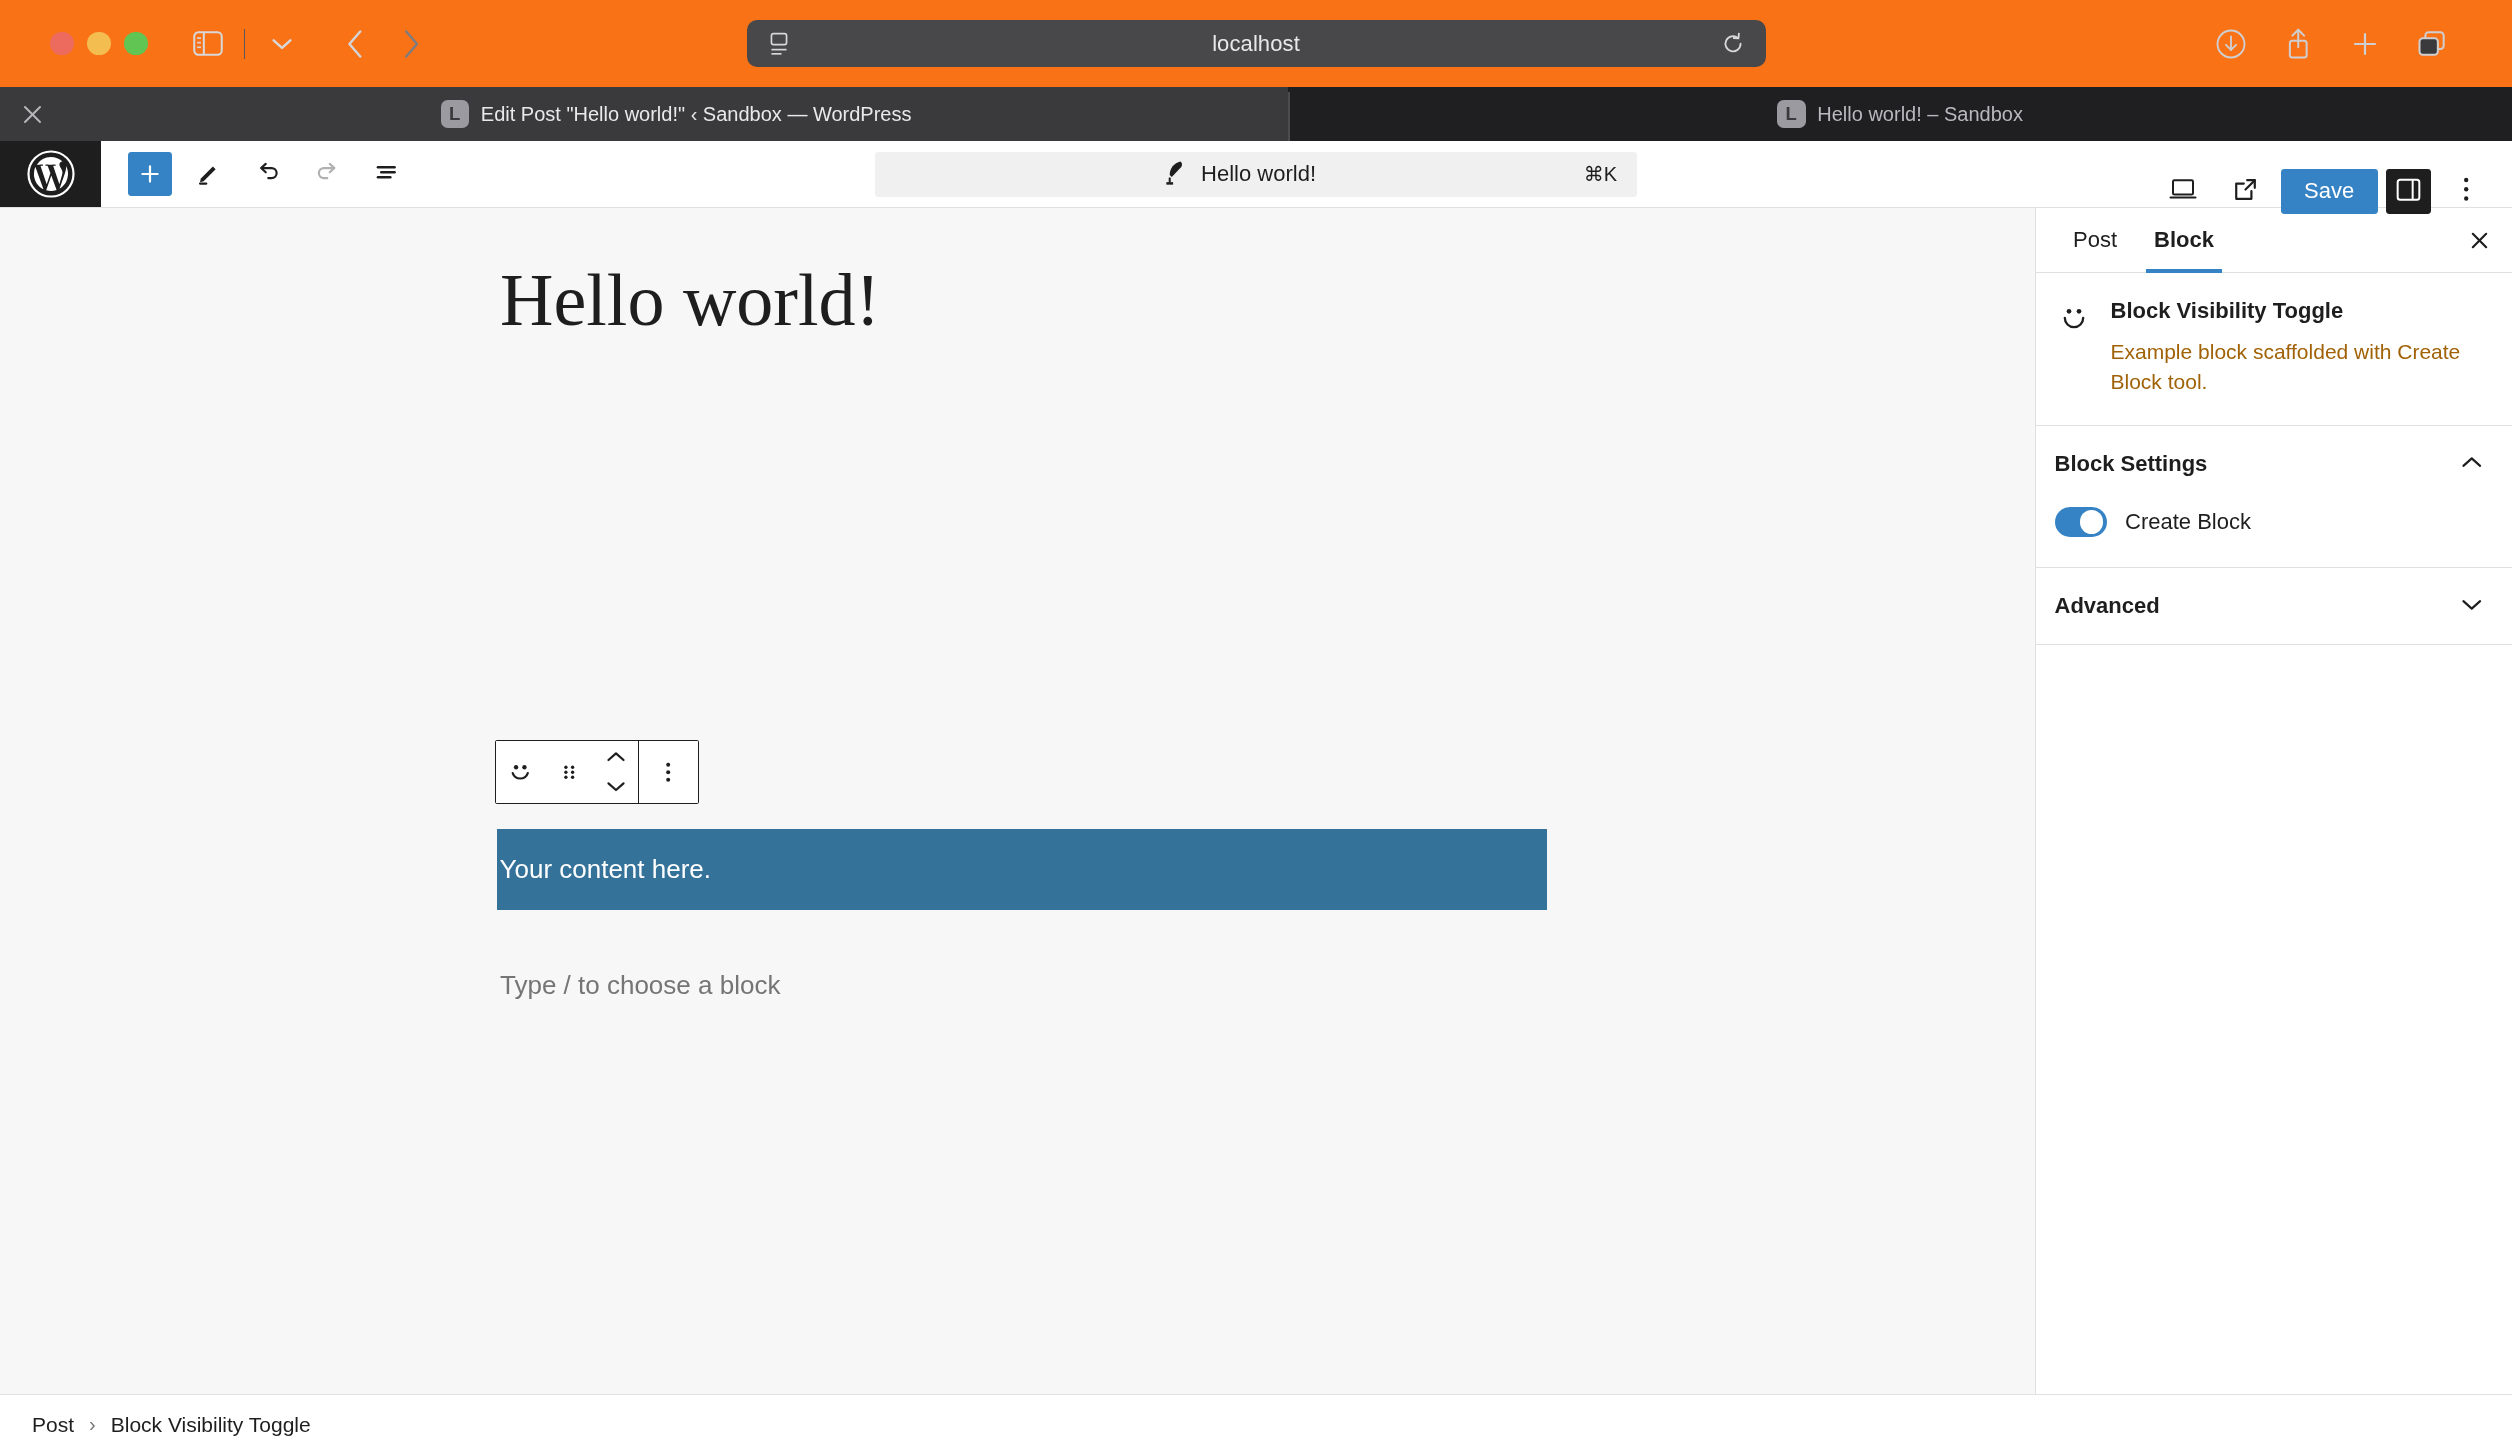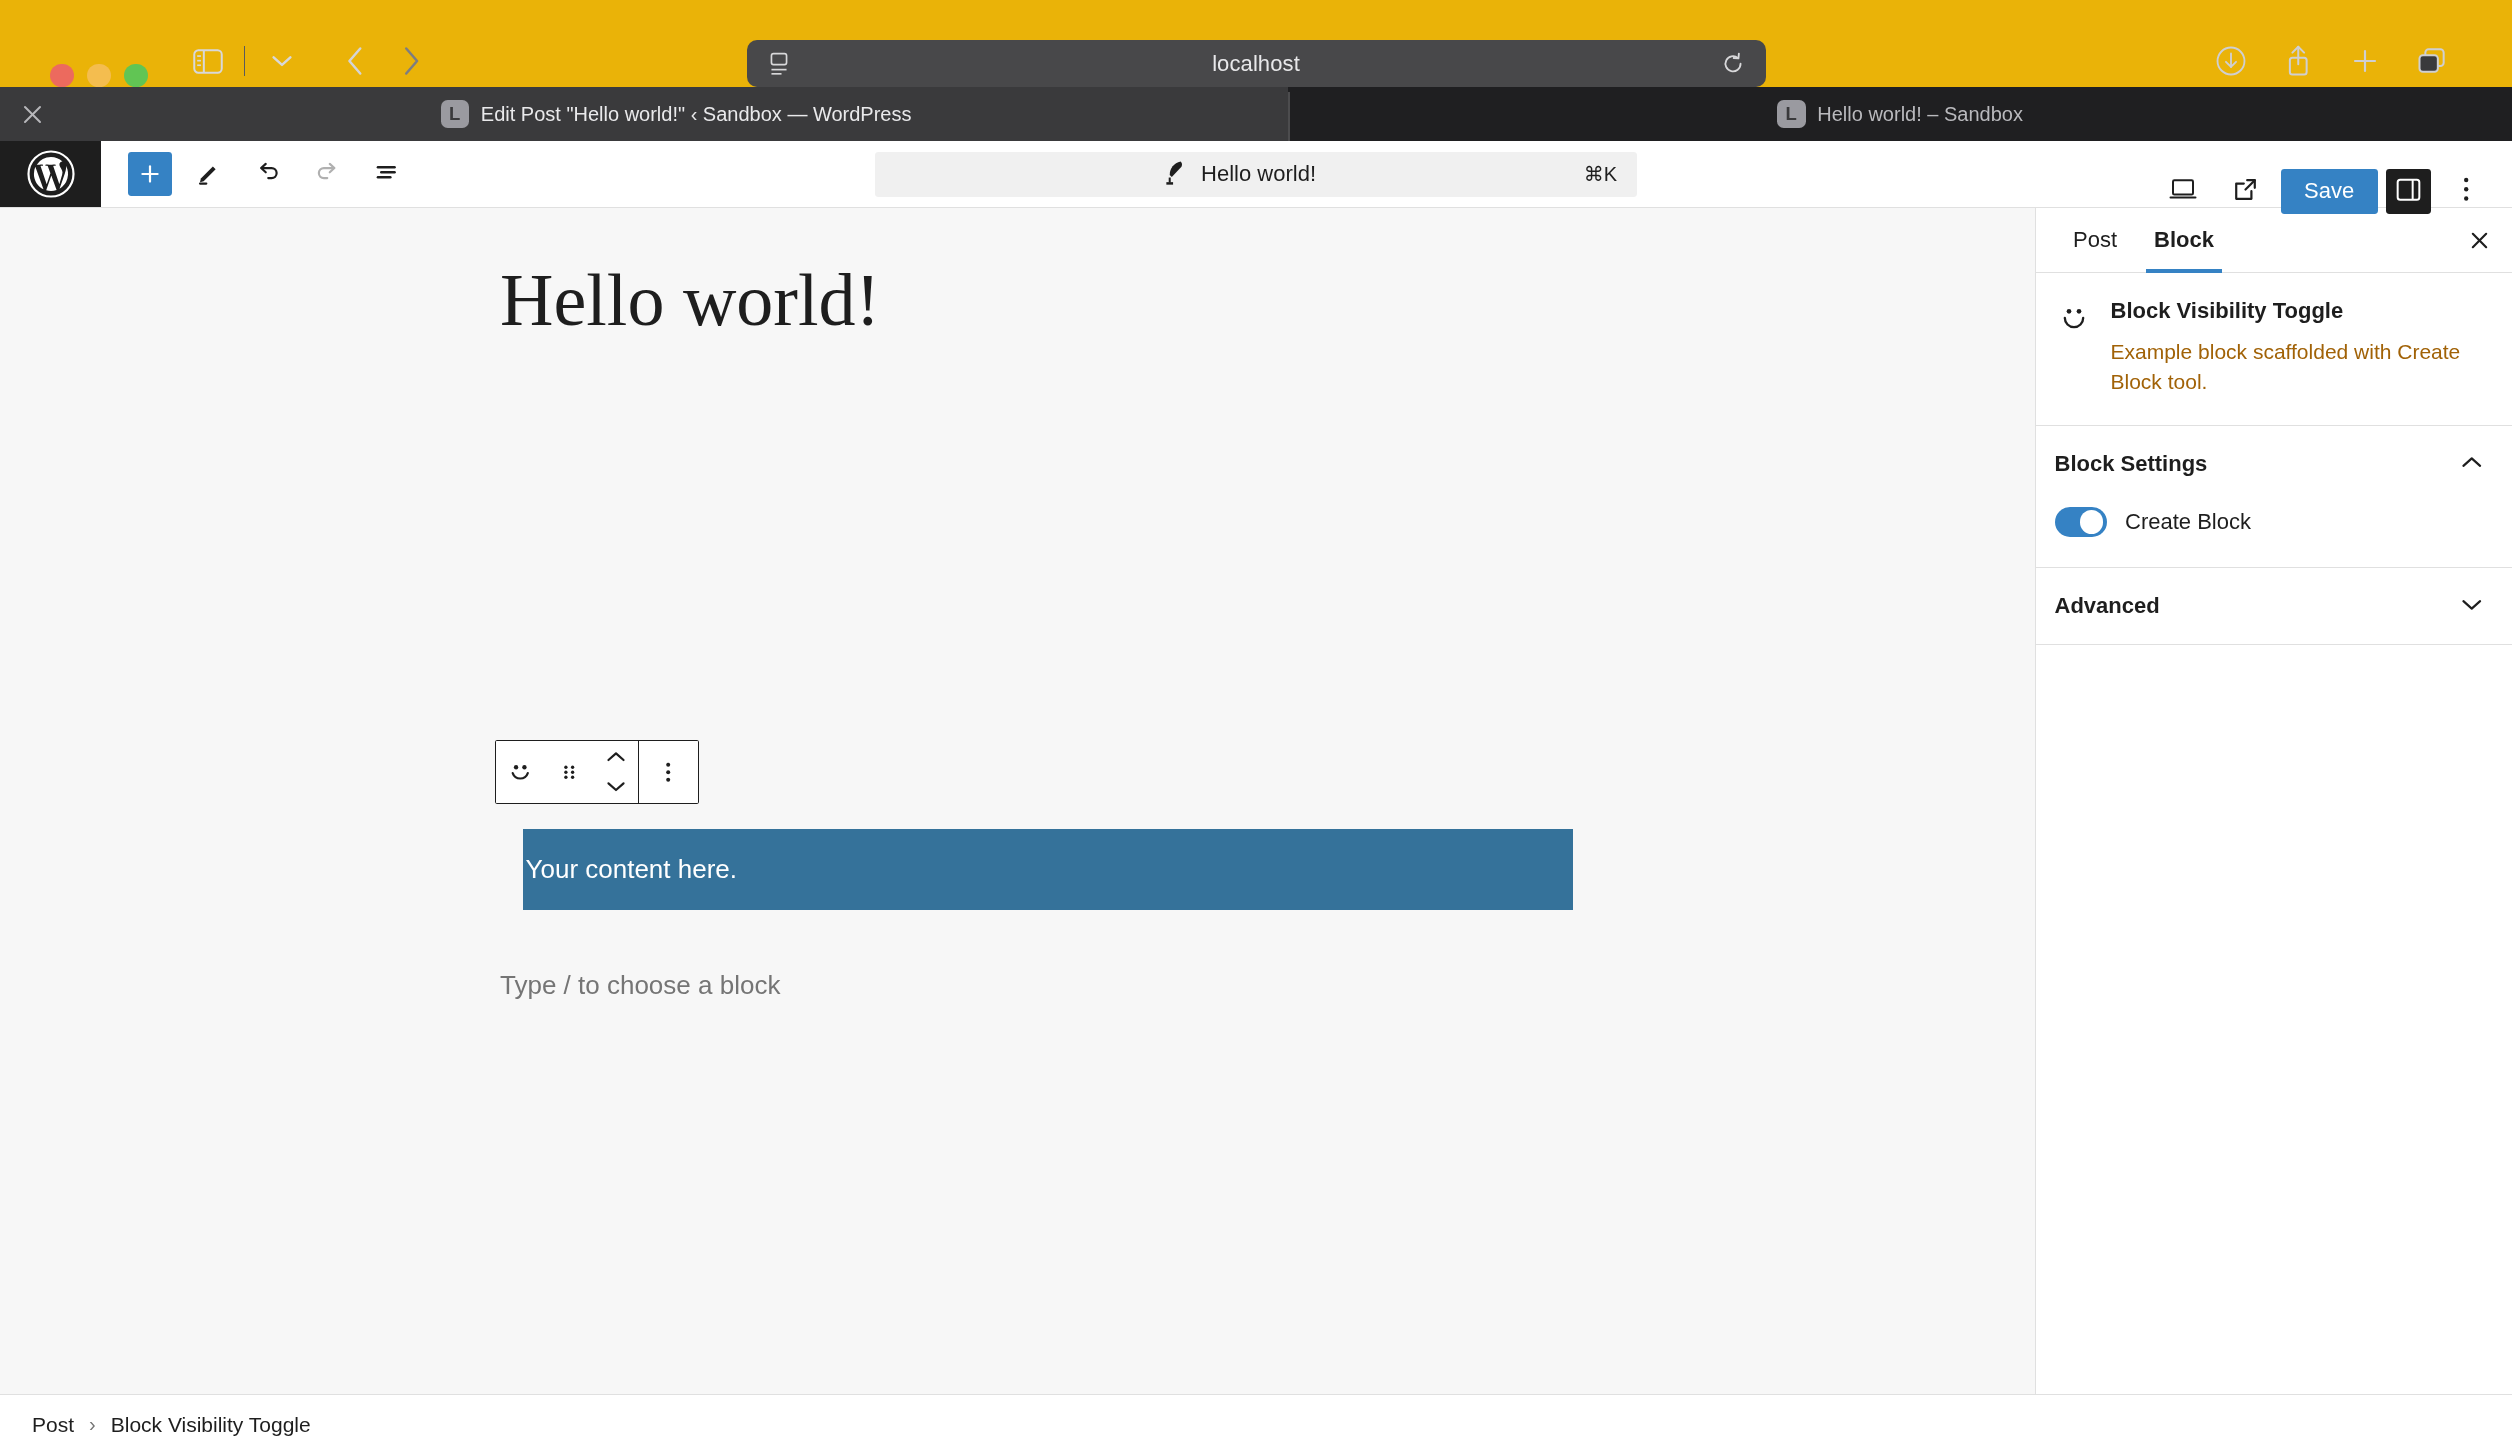--- a/index.html
+++ b/index.html
@@ -8,23 +8,23 @@
     background: #3a3a3c;
     font-family: "Liberation Sans", sans-serif;
     overflow: hidden;
   }
 
   
   .browser { width: 2512px; height: 1454px; display: flex; flex-direction: column; background:#3a3a3c; }
 
   .titlebar {
     height: 87px; flex: 0 0 87px;
-    display: flex; align-items: flex-end;
+    display: flex; align-items: center;
     padding: 0 37px;
-    background: #eab308;
+    background: #f97316;
     position: relative;
   }
   .traffic { display:flex; align-items:center; gap: 13.4px; margin-left: 13.4px; }
   .light { width: 23.5px; height: 23.5px; border-radius: 50%; }
   .light.red { background: #ec6a5e; }
   .light.yellow { background: #f4bd4f; }
   .light.green { background: #61c554; }
 
   .tb-group { display:flex; align-items:center; margin-left: 34px; gap: 3.4px; }
   .tb-btn {
@@ -158,21 +158,21 @@
   }
   .bt-group { display:flex; align-items:center; }
   .bt-btn {
     width: 49px; height: 62px; border:none; background:transparent; cursor:pointer;
     display:flex; align-items:center; justify-content:center; padding:0;
   }
   .bt-sep { width: 0.8px; background:#1e1e1e; }
   .bt-mover { display:flex; flex-direction:column; align-items:center; justify-content:center; width: 44px; gap: 1.7px; }
 
   .custom-block {
-    position:absolute; left: 523px; top: 621px;
+    position:absolute; left: 497px; top: 621px;
     width: 1050px; height: 81px;
     background:#35729a;
     display:flex; align-items:center;
     padding: 0 2.5px;
   }
   .custom-block-text { color:#fff; font-size: 26px; }
 
   .placeholder {
     position:absolute; left: 500px; top: 762px;
     font-size: 26px; color:#757575;

